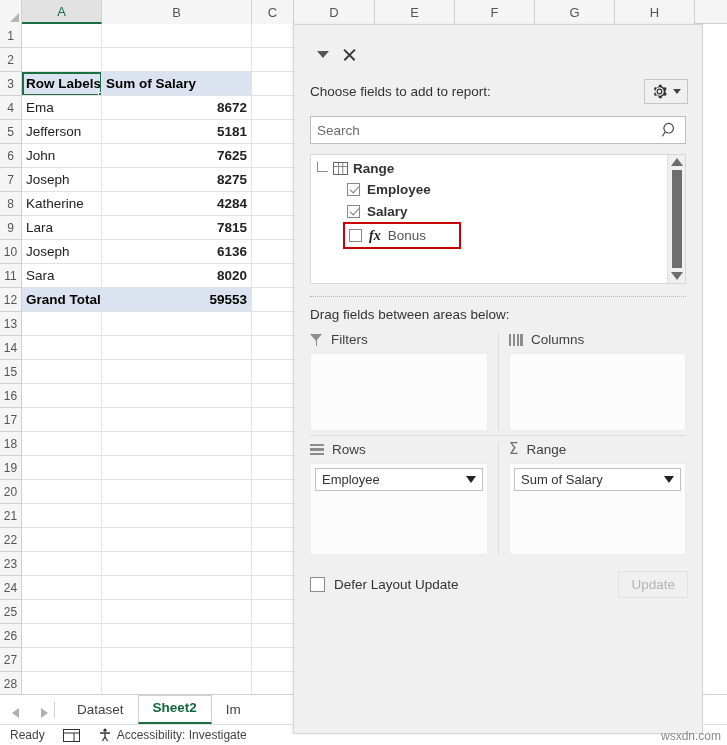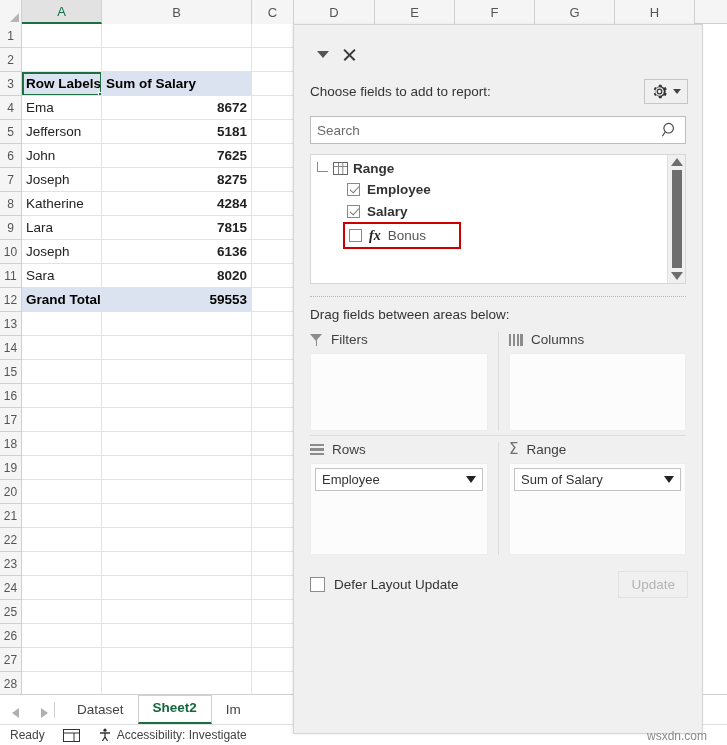--- a/index.html
+++ b/index.html
@@ -167,21 +167,21 @@
   .pill-caret { width: 0; height: 0; border-left: 5.5px solid transparent;
     border-right: 5.5px solid transparent; border-top: 7px solid #222; }
 
   .panel-footer { display: flex; align-items: center; padding: 16px 14px 0 16px; }
   .defer-wrap { display: flex; align-items: center; gap: 9px; flex: 1; }
   .defer-box { width: 15px; height: 15px; border: 1px solid #8c8c8c; background: #fff; }
   .defer-label { font-size: 13.5px; color: #333; }
   .update-btn { border: 1px solid #e2e2e2; background: #f0f0f0; color: #b4b4b4;
     font-size: 13.5px; padding: 5px 12px; font-family: "Liberation Sans", sans-serif; }
 
-  .watermark { position: absolute; right: 20px; bottom: 2px; font-size: 12px; color: #8a8a8a; }
+  .watermark { position: absolute; right: 6px; bottom: 2px; font-size: 12px; color: #8a8a8a; }
 </style>
 </head>
 <body>
 
 <div id="app">
 
   <div id="grid-area">
 
     <div class="col-headers">
       <div class="corner-box"></div>

